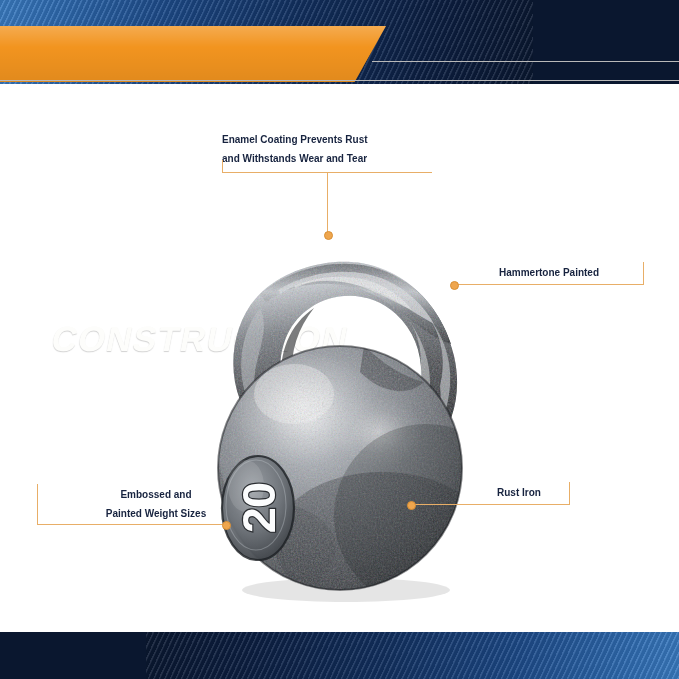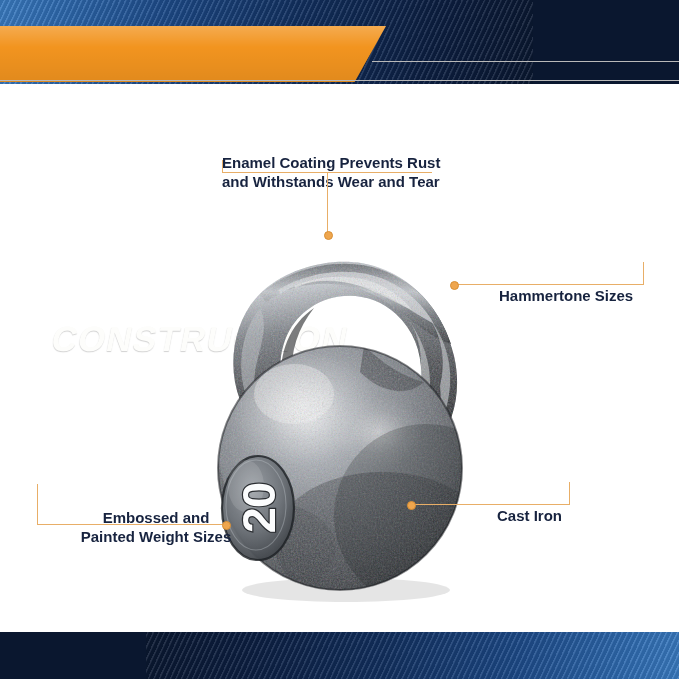--- a/index.html
+++ b/index.html
@@ -85,26 +85,25 @@
     background:#9a9a9a;transform:rotate(-38deg);transform-origin:left center;
   }
   .rule-upper{
     position:absolute;left:372px;top:61px;width:307px;height:1px;background:#b9b9b9;
   }
 
   
   .callout-text{
     position:absolute;
     color:#17233f;
-    font-size:15px;
+    font-size:10px;
     font-weight:bold;
     line-height:19px;
     font-family:"Liberation Sans", sans-serif;
     white-space:pre-line;
-    margin-top:23px;
   }
   .lead{position:absolute;background:#e8ae67;}
   .lead-h{height:1.4px;}
   .lead-v{width:1.4px;}
   .dot{
     position:absolute;width:7px;height:7px;border-radius:50%;
     background:#efa64e;border:1px solid #d88f35;
   }
 
   
@@ -285,26 +284,26 @@
     </svg>
   </div>
 
   <div class="callout-text" style="left:222px;top:130px;width:230px;text-align:left;">Enamel Coating Prevents Rust
 and Withstands Wear and Tear</div>
   <div class="lead lead-h" style="left:222px;top:172px;width:210px;"></div>
   <div class="lead lead-v" style="left:222px;top:160px;height:13px;"></div>
   <div class="lead lead-v" style="left:327px;top:172px;height:62px;"></div>
   <div class="dot" style="left:324px;top:231px;"></div>
 
-  <div class="callout-text" style="left:499px;top:263px;width:160px;text-align:left;">Hammertone Sizes</div>
+  <div class="callout-text" style="left:499px;top:263px;width:160px;text-align:left;">Hammertone Painted</div>
   <div class="lead lead-h" style="left:455px;top:284px;width:189px;"></div>
   <div class="lead lead-v" style="left:643px;top:262px;height:23px;"></div>
   <div class="dot" style="left:450px;top:281px;"></div>
 
-  <div class="callout-text" style="left:497px;top:483px;width:130px;text-align:left;">Cast Iron</div>
+  <div class="callout-text" style="left:497px;top:483px;width:130px;text-align:left;">Rust Iron</div>
   <div class="lead lead-h" style="left:412px;top:504px;width:158px;"></div>
   <div class="lead lead-v" style="left:569px;top:482px;height:23px;"></div>
   <div class="dot" style="left:407px;top:501px;"></div>
 
   <div class="callout-text" style="left:46px;top:485px;width:220px;text-align:center;">Embossed and
 Painted Weight Sizes</div>
   <div class="lead lead-h" style="left:37px;top:524px;width:189px;"></div>
   <div class="lead lead-v" style="left:37px;top:484px;height:41px;"></div>
   <div class="dot" style="left:222px;top:521px;"></div>
 

